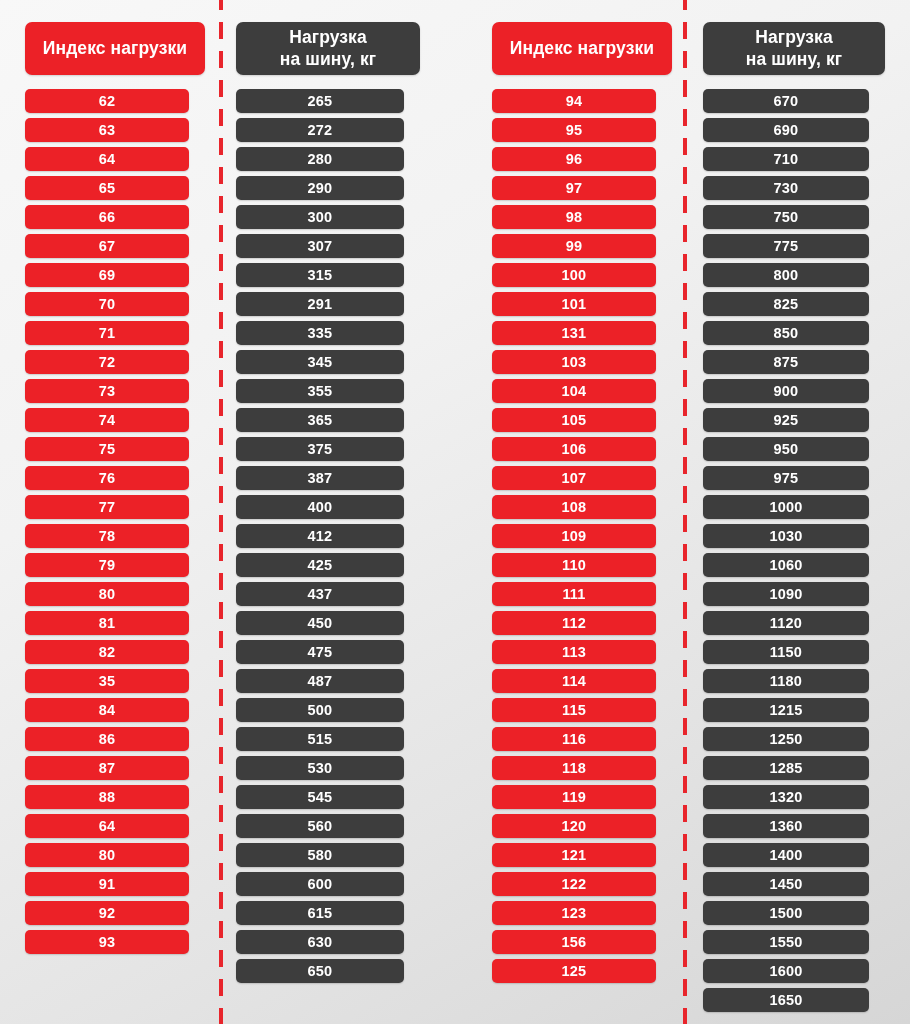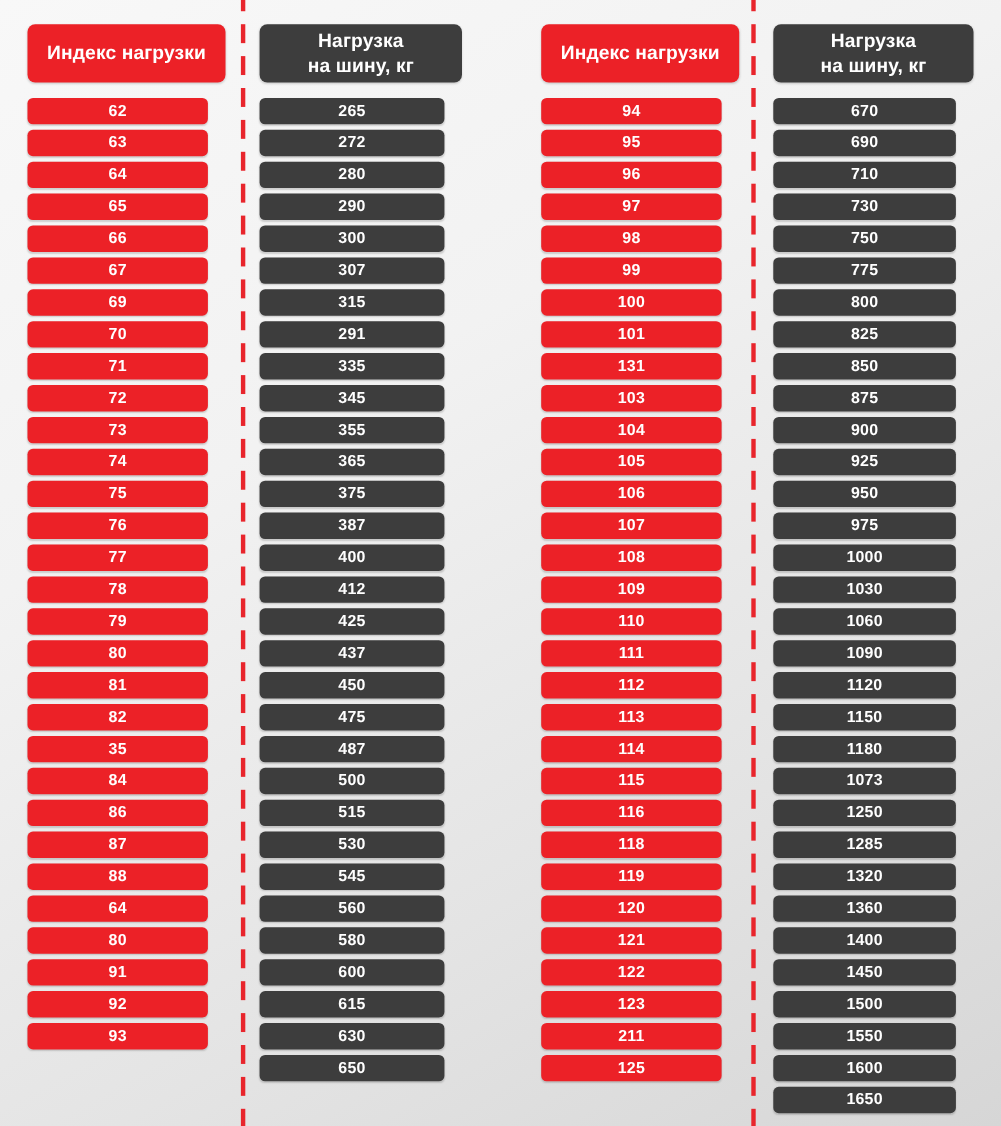--- a/index.html
+++ b/index.html
@@ -217,21 +217,21 @@
           <div class="pill red">113</div>
           <div class="pill red">114</div>
           <div class="pill red">115</div>
           <div class="pill red">116</div>
           <div class="pill red">118</div>
           <div class="pill red">119</div>
           <div class="pill red">120</div>
           <div class="pill red">121</div>
           <div class="pill red">122</div>
           <div class="pill red">123</div>
-          <div class="pill red">211</div>
+          <div class="pill red">156</div>
           <div class="pill red">125</div>
         </div>
     </div>
     <div class="col col-load">
       <div class="pill-head dark">
         <span class="lines">Нагрузка
 на шину, кг</span>
       </div>
       <div class="rows">
           <div class="pill dark">670</div>
@@ -248,21 +248,21 @@
           <div class="pill dark">925</div>
           <div class="pill dark">950</div>
           <div class="pill dark">975</div>
           <div class="pill dark">1000</div>
           <div class="pill dark">1030</div>
           <div class="pill dark">1060</div>
           <div class="pill dark">1090</div>
           <div class="pill dark">1120</div>
           <div class="pill dark">1150</div>
           <div class="pill dark">1180</div>
-          <div class="pill dark">1073</div>
+          <div class="pill dark">1215</div>
           <div class="pill dark">1250</div>
           <div class="pill dark">1285</div>
           <div class="pill dark">1320</div>
           <div class="pill dark">1360</div>
           <div class="pill dark">1400</div>
           <div class="pill dark">1450</div>
           <div class="pill dark">1500</div>
           <div class="pill dark">1550</div>
           <div class="pill dark">1600</div>
           <div class="pill dark">1650</div>

